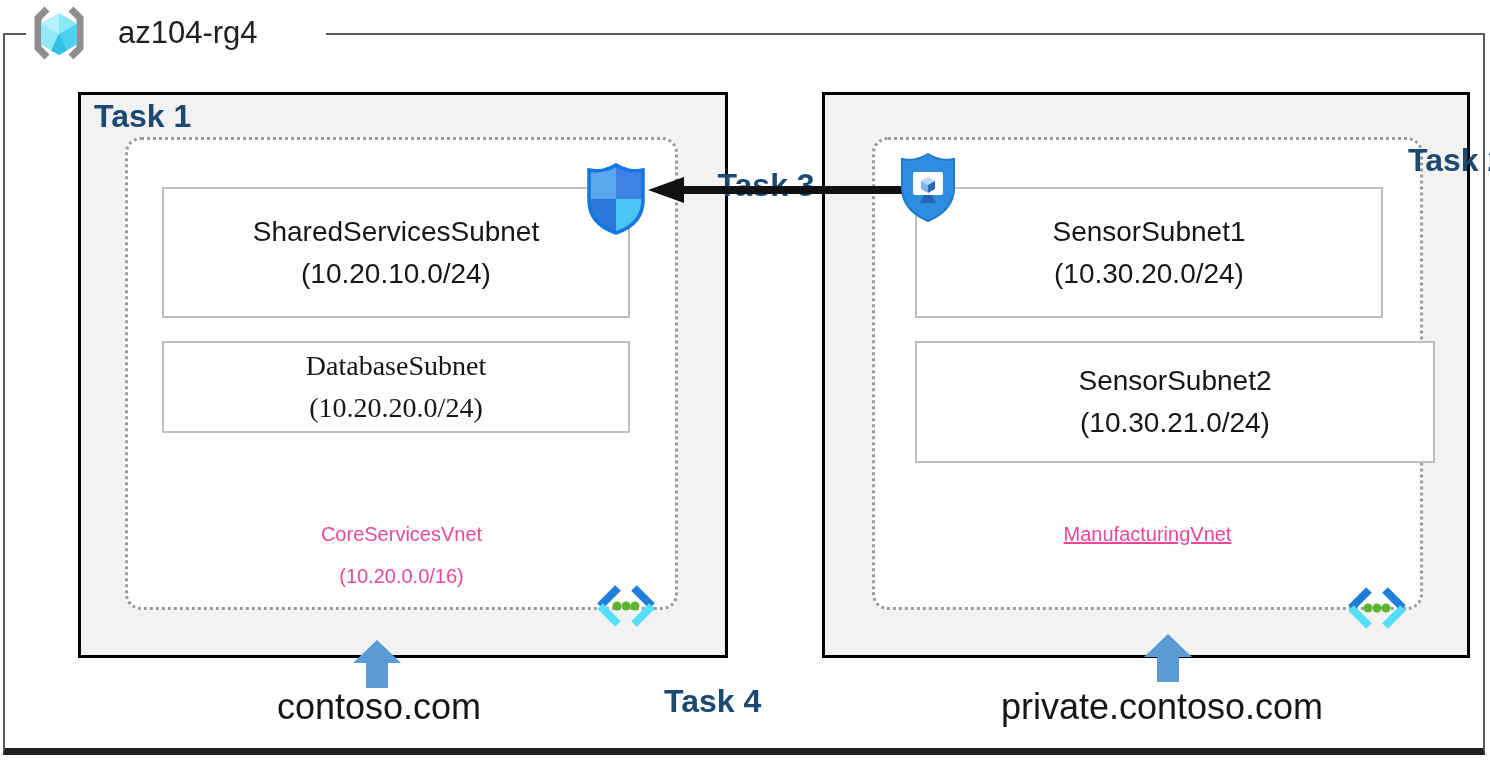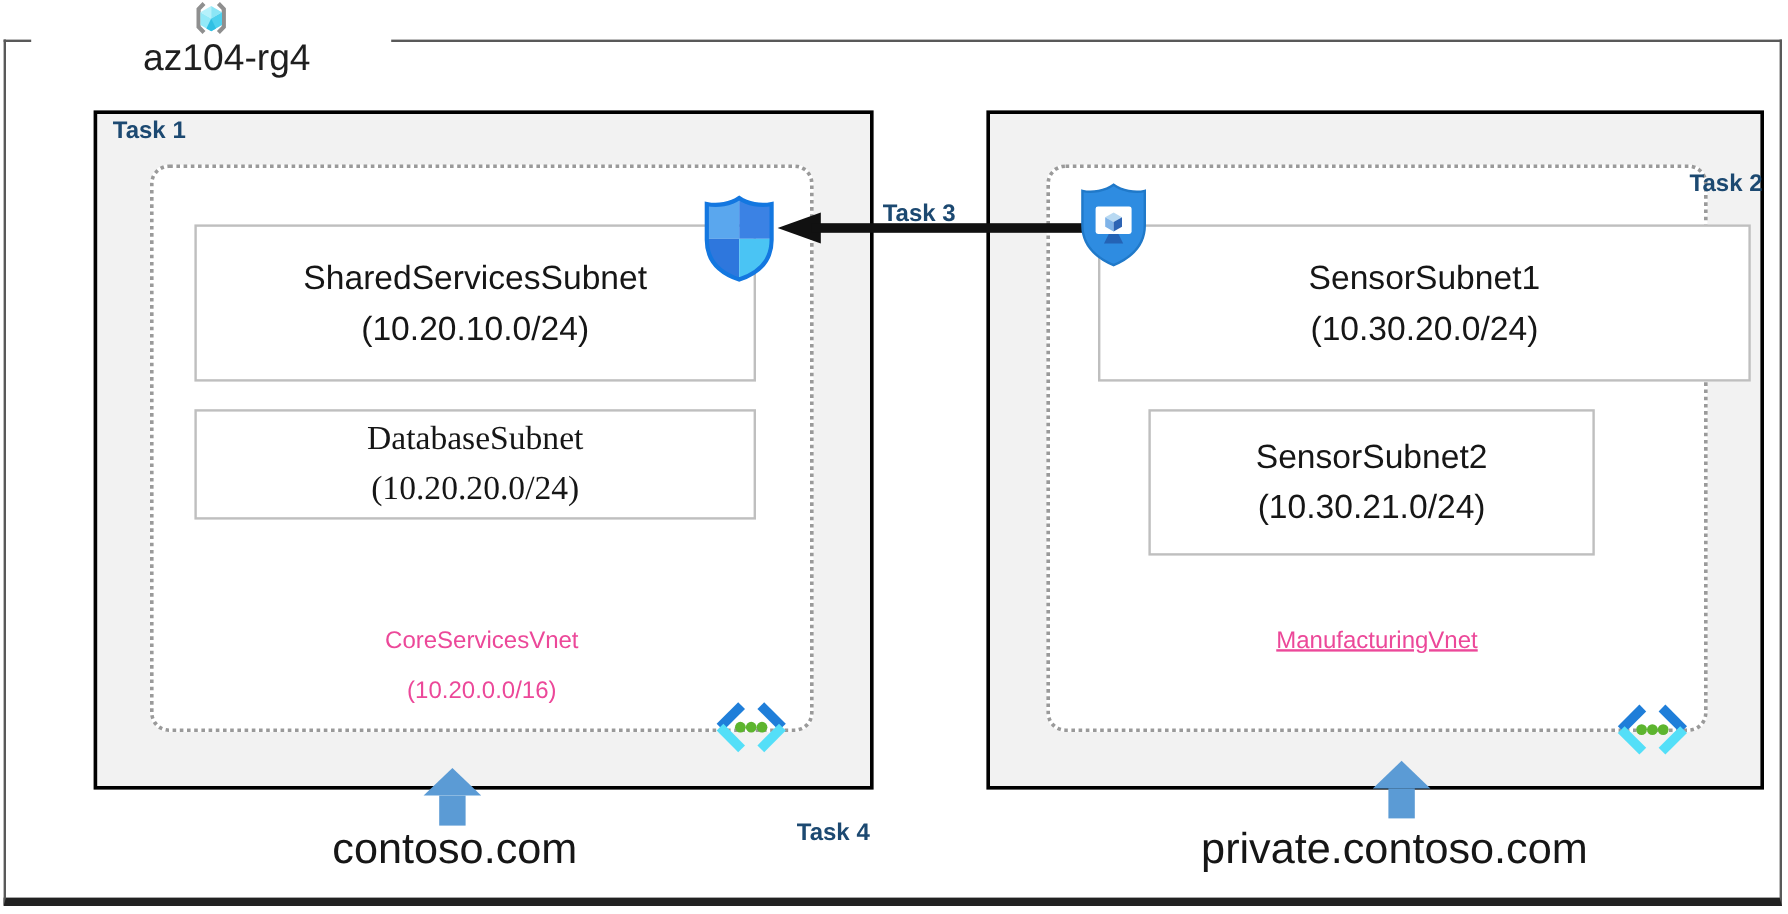--- a/index.html
+++ b/index.html
@@ -9,28 +9,28 @@
   }
   .abs{position:absolute;}
   
   #rg-frame{
     left:3px;top:33px;width:1482px;height:722px;
     border:2px solid #595959;border-bottom:7px solid #212121;
     box-sizing:border-box;
   }
   #rg-header{
     left:26px;top:0;width:300px;height:66px;background:#ffffff;
-    display:flex;align-items:center;z-index:6;flex-direction:column;
+    display:flex;align-items:center;z-index:6;
   }
   #rg-header .rg-label{font-size:31px;color:#1f1f1f;margin-left:26px;white-space:nowrap;}
   
   .task-box{background:#f2f2f2;border:3px solid #000000;box-sizing:border-box;z-index:1;}
   #task-box-1{left:78px;top:92px;width:650px;height:566px;}
   #task-box-2{left:822px;top:92px;width:648px;height:566px;}
-  .task-label{font-weight:bold;font-size:20px;color:#1c4971;white-space:nowrap;z-index:3;}
+  .task-label{font-weight:bold;font-size:32px;color:#1c4971;white-space:nowrap;z-index:3;}
   
   .vnet-box{background:#ffffff;border:3px dotted #9a9a9a;border-radius:16px;box-sizing:border-box;z-index:2;}
   #vnet-box-1{left:125px;top:137px;width:553px;height:473px;}
   #vnet-box-2{left:872px;top:137px;width:551px;height:473px;}
   
   .subnet-box{
     background:#ffffff;border:2px solid #bfbfbf;box-sizing:border-box;z-index:3;
     display:flex;flex-direction:column;align-items:center;justify-content:center;
     text-align:left;font-size:28px;color:#161616;line-height:42px;
   }
@@ -90,25 +90,25 @@
 
   <div class="abs subnet-box" style="left:162px;top:187px;width:468px;height:131px;">
     <div>SharedServicesSubnet</div>
     <div>(10.20.10.0/24)</div>
   </div>
   <div class="abs subnet-box" style="left:162px;top:341px;width:468px;height:92px;font-family:Liberation Serif, serif;">
     <div>DatabaseSubnet</div>
     <div>(10.20.20.0/24)</div>
   </div>
 
-  <div class="abs subnet-box" style="left:915px;top:187px;width:544px;height:131px;">
+  <div class="abs subnet-box" style="left:915px;top:187px;width:468px;height:131px;">
     <div>SensorSubnet1</div>
     <div>(10.30.20.0/24)</div>
   </div>
-  <div class="abs subnet-box" style="left:957px;top:341px;width:372px;height:122px;">
+  <div class="abs subnet-box" style="left:915px;top:341px;width:520px;height:122px;">
     <div>SensorSubnet2</div>
     <div>(10.30.21.0/24)</div>
   </div>
 
   <div class="abs vnet-label" style="left:125px;top:513px;width:553px;">
     <div>CoreServicesVnet</div>
     <div>(10.20.0.0/16)</div>
   </div>
   <div class="abs vnet-label" style="left:872px;top:513px;width:551px;text-decoration:underline;">
     <div>ManufacturingVnet</div>

